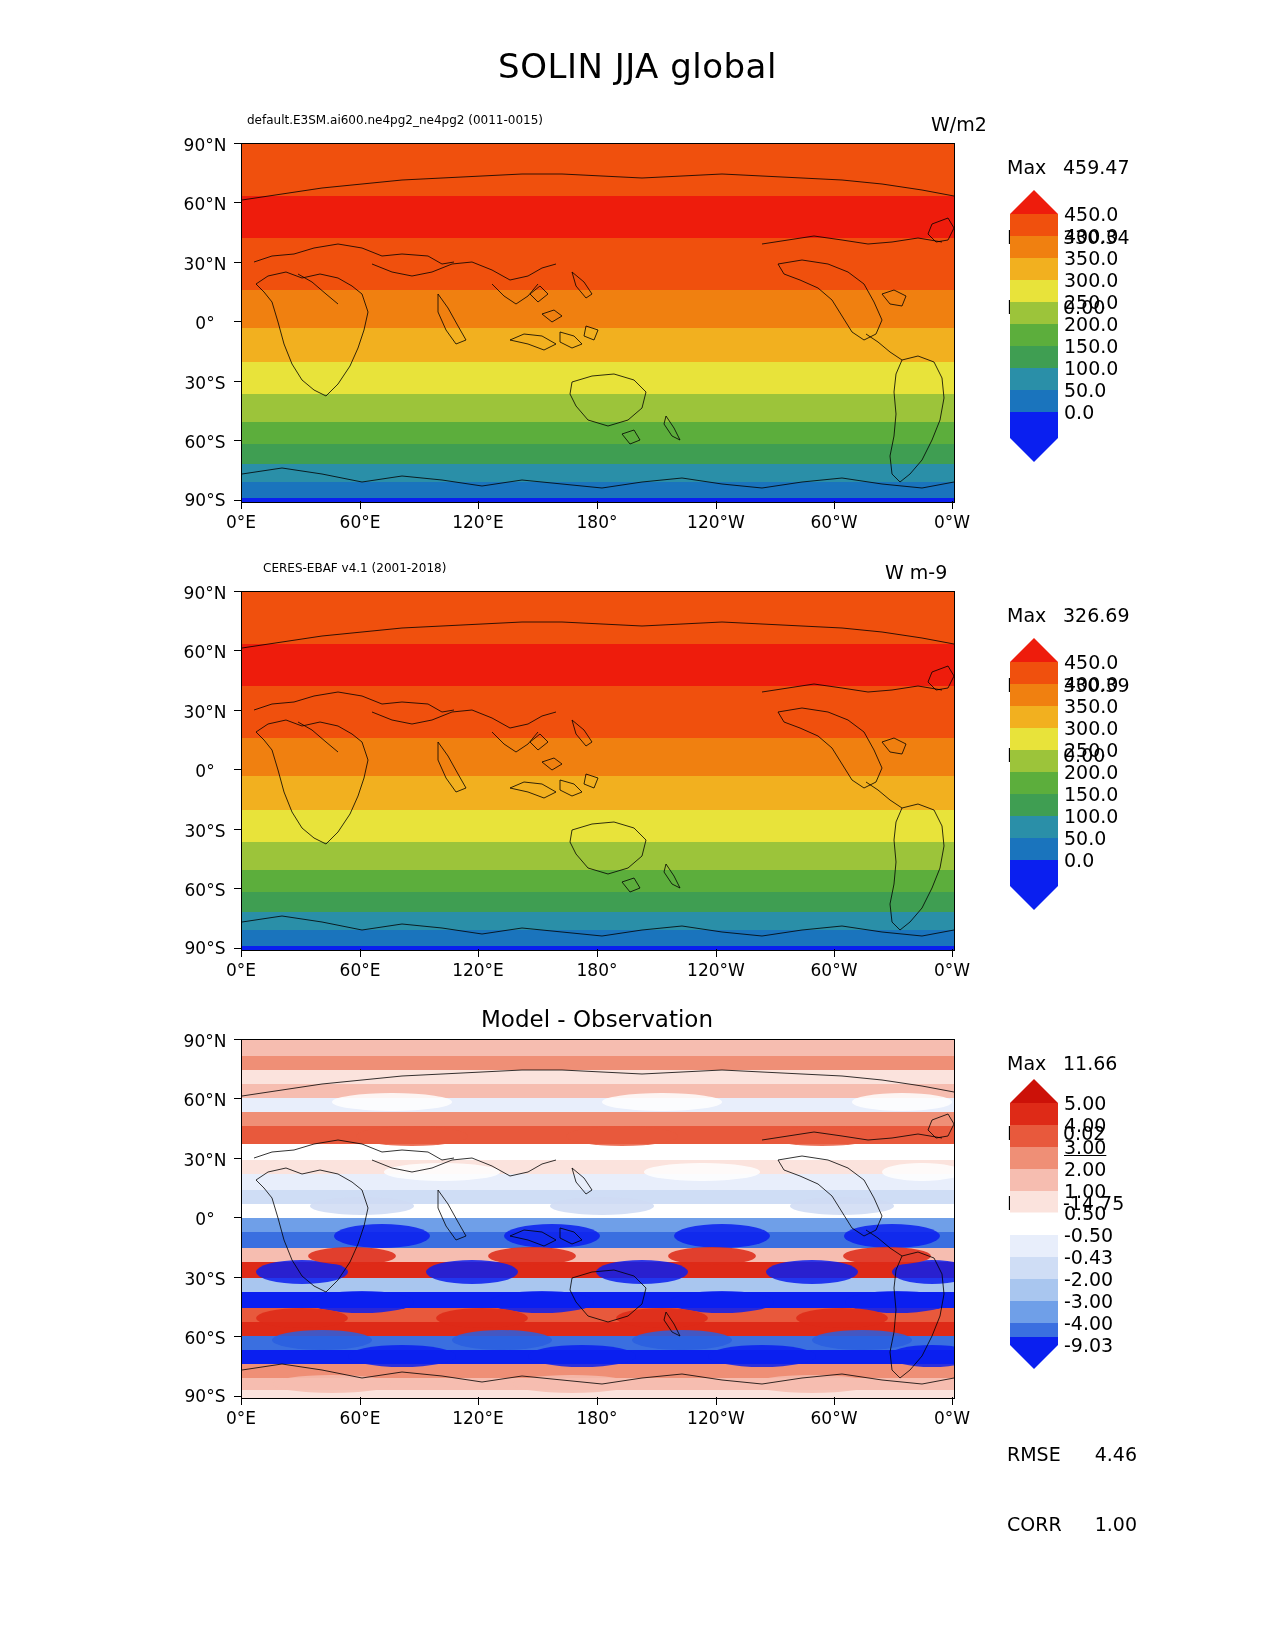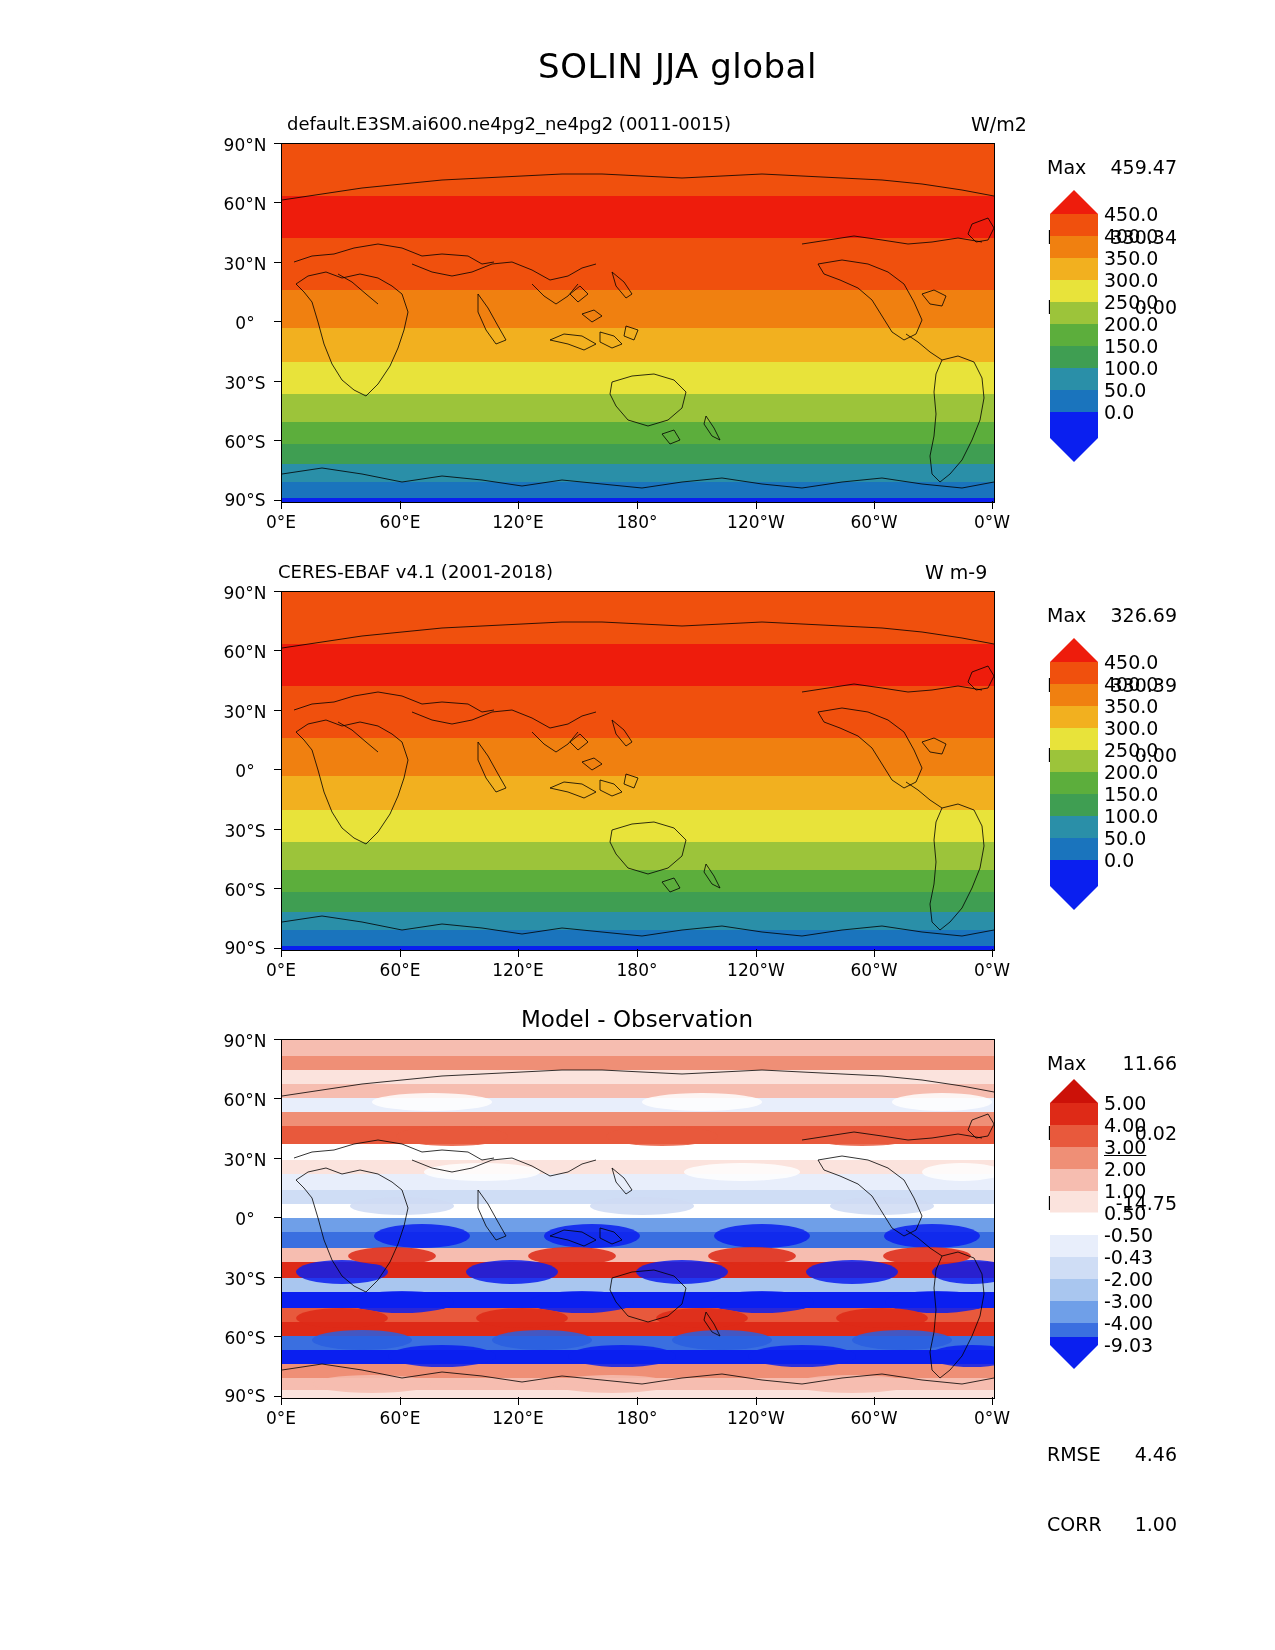--- a/index.html
+++ b/index.html
@@ -1,35 +1,35 @@
 <!DOCTYPE html>
 <html><head>
 <meta charset="utf-8">
 <style>
   html,body{margin:0;padding:0;background:#ffffff;}
   body{width:1275px;height:1650px;font-family:"DejaVu Sans",sans-serif;color:#000;position:relative;overflow:hidden;}
-  .page{position:absolute;inset:0;margin-left:40px;}
+  .page{position:absolute;inset:0;}
   .figtitle{position:absolute;top:46px;left:0;width:1275px;text-align:center;font-size:34px;letter-spacing:.5px;}
   
   .panel{position:absolute;}
   .map{position:absolute;border:1.3px solid #000;overflow:hidden;background:#fff;}
   .bands{position:absolute;inset:0;}
   .band{position:absolute;left:0;width:100%;}
   .coast{position:absolute;inset:0;}
-  .panel-title{position:absolute;font-size:18px;white-space:nowrap;text-align:right;}
+  .panel-title{position:absolute;font-size:12px;white-space:nowrap;text-align:right;}
   .panel-units{position:absolute;font-size:19px;white-space:nowrap;}
   .ylab{position:absolute;font-size:17px;text-align:center;white-space:nowrap;}
   .xlab{position:absolute;font-size:17px;text-align:center;white-space:nowrap;}
   .tickv{position:absolute;background:#000;width:1.3px;}
   .tickh{position:absolute;background:#000;height:1.3px;}
   
   .stats{position:absolute;font-size:19px;white-space:pre;}
   .stats div{height:26px;line-height:26px;}
   .stats .lbl{display:inline-block;width:56px;}
-  .stats .val{display:inline-block;width:74px;text-align:right;}
+  .stats .val{display:inline-block;width:74px;}
   
   .cbar{position:absolute;}
   .clabels{position:absolute;font-size:19px;}
   .clabels span{position:absolute;left:0;white-space:nowrap;}
   .rmse{position:absolute;font-size:19px;white-space:pre;}
   .rmse div{height:26px;line-height:26px;}
   .rmse .lbl{display:inline-block;width:74px;}
   .rmse .val{display:inline-block;width:56px;text-align:right;}
   svg{display:block;}
 </style>
@@ -164,21 +164,21 @@
       <span style="top:123px;">200.0</span>
       <span style="top:145px;">150.0</span>
       <span style="top:167px;">100.0</span>
       <span style="top:189px;">50.0</span>
       <span style="top:211px;">0.0</span>
     </div>
   </div>
 
   <div class="panel">
 
-    <div class="panel-title" style="left:238px;top:561px;">CERES-EBAF v4.1 (2001-2018)</div>
+    <div class="panel-title" style="left:263px;top:561px;">CERES-EBAF v4.1 (2001-2018)</div>
     <div class="panel-units" style="left:885px;top:561px;">W m-9</div>
 
     <div class="map" style="left:241px;top:591px;width:712px;height:358px;">
       <div class="bands">
         <div class="band" style="top:0px;height:52px;background:#f0500d;"></div>
         <div class="band" style="top:52px;height:42px;background:#ee1c0c;"></div>
         <div class="band" style="top:94px;height:52px;background:#f0500d;"></div>
         <div class="band" style="top:146px;height:38px;background:#f08010;"></div>
         <div class="band" style="top:184px;height:34px;background:#f2b01f;"></div>
         <div class="band" style="top:218px;height:32px;background:#e8e33a;"></div>

